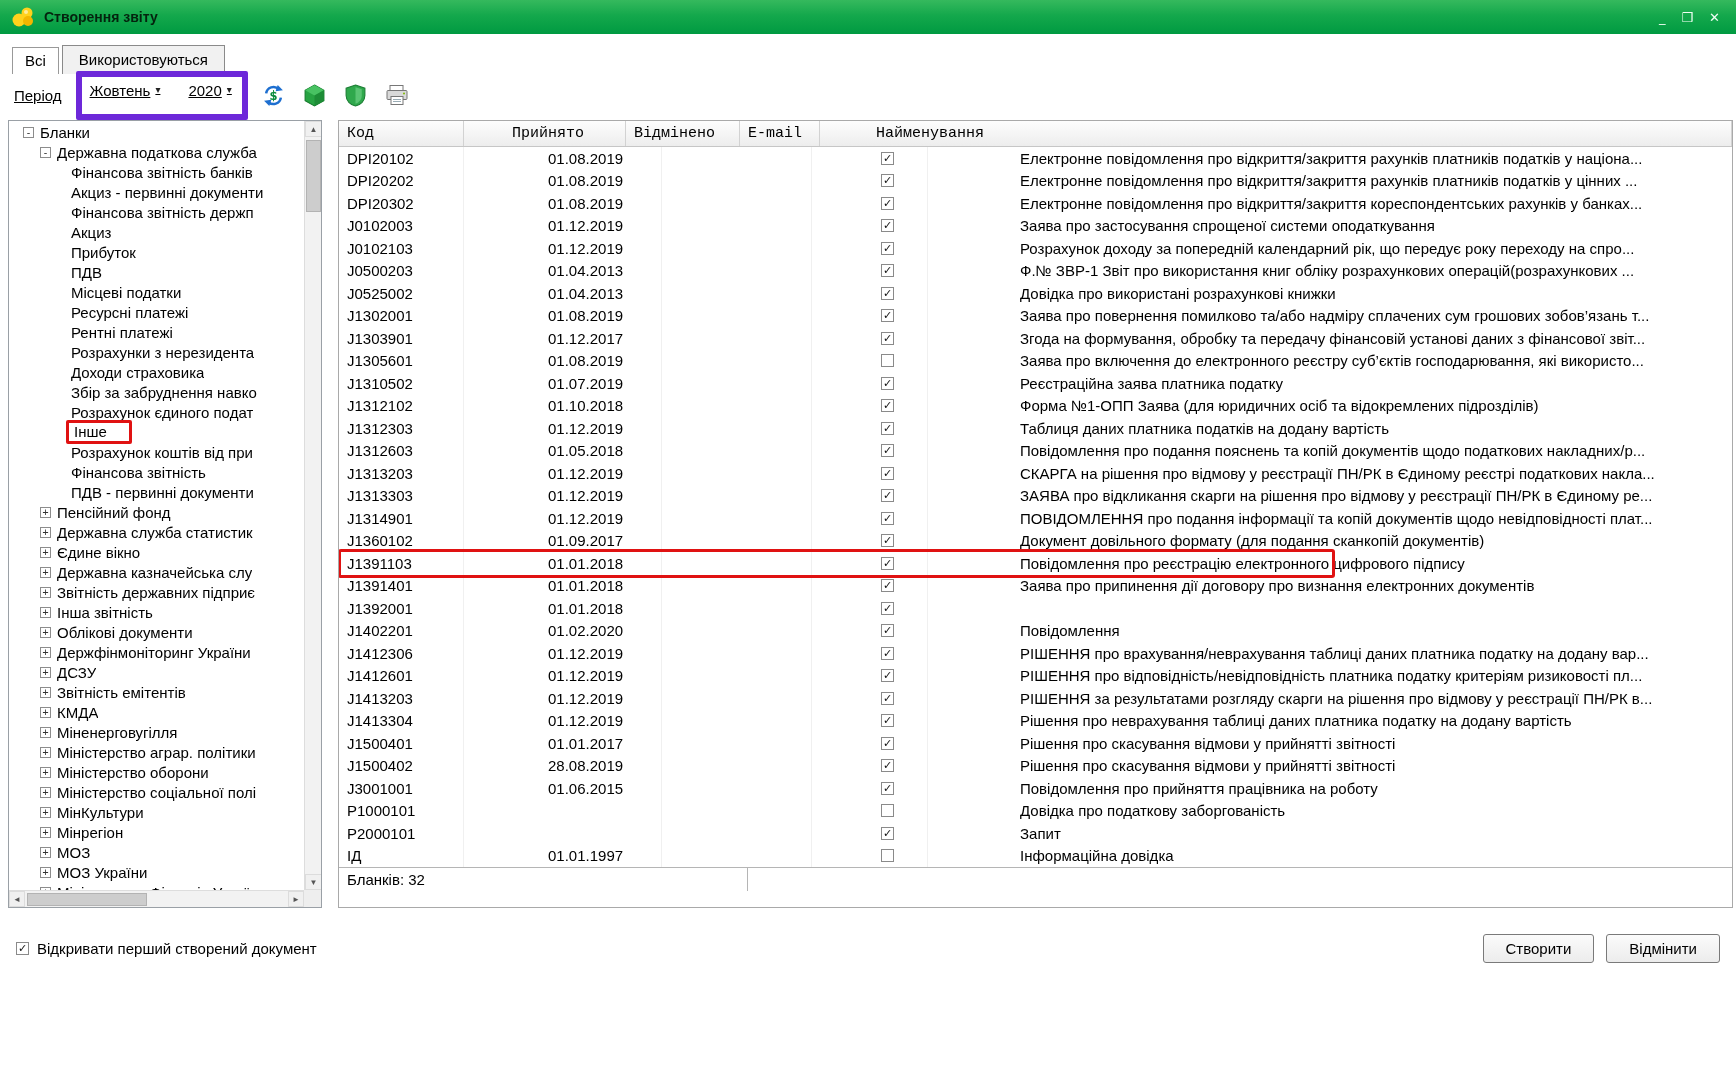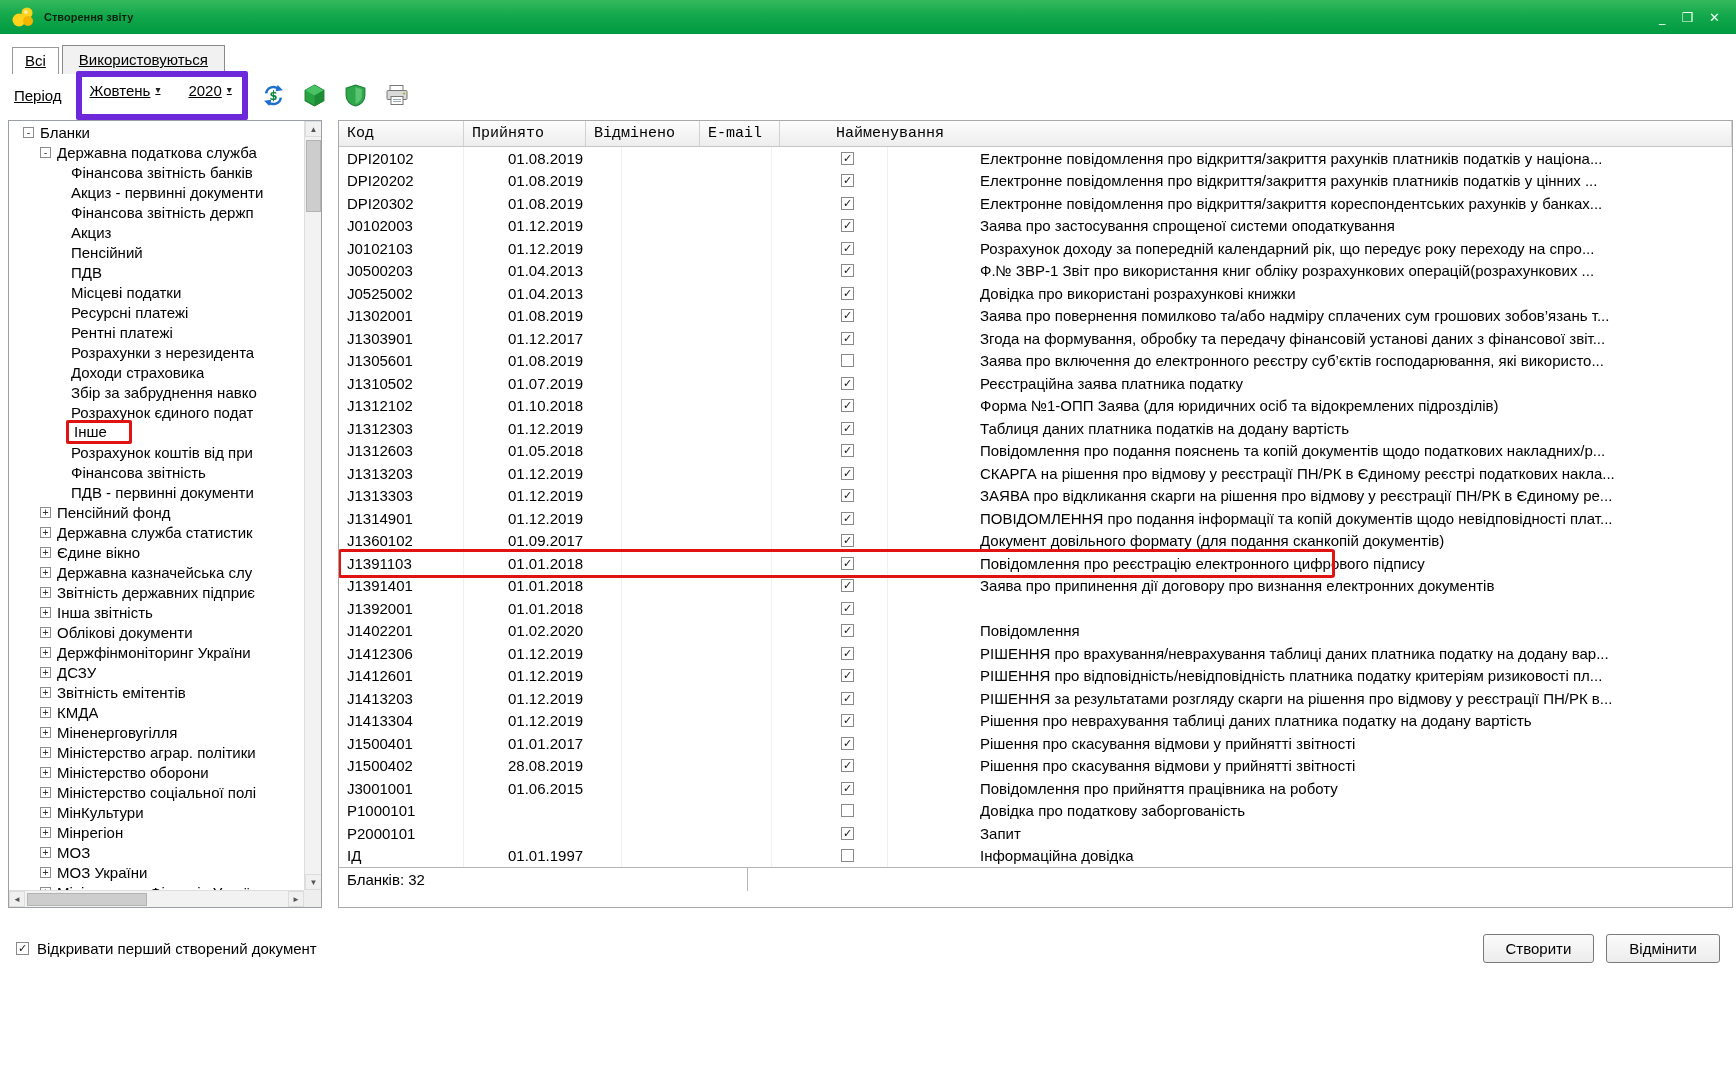--- a/index.html
+++ b/index.html
@@ -9,29 +9,29 @@
     font-size:15px; color:#000; background:#fff;
     overflow:hidden; position:relative;
   }
 
   
   .titlebar {
     height:34px; display:flex; align-items:center; padding:0 10px;
     background:linear-gradient(180deg,#35b95d 0%, #14a84c 45%, #009a41 100%);
   }
   .app-icon { width:26px; height:26px; margin-right:8px; flex:none; }
-  .title { font-weight:bold; font-size:11px; color:#04230e; }
+  .title { font-weight:bold; font-size:14px; color:#04230e; }
   .win-controls { margin-left:auto; display:flex; gap:16px; padding-right:6px; }
   .wc { color:#f2fff5; font-size:13px; line-height:13px; cursor:default; font-family:"DejaVu Sans",sans-serif; }
 
   
   .tabbar { display:flex; align-items:flex-end; padding:10px 0 0 12px; height:40px; gap:3px; }
   .tab {
     border:1px solid #999; border-bottom:none; background:#fff;
-    padding:4px 12px 5px; font-size:15px; cursor:default;text-decoration:underline;
+    padding:4px 12px 5px; font-size:15px; cursor:default;
   }
   .tab.active { background:#f1f1f1; padding:5px 16px 6px; border-color:#8a8a8a; }
 
   
   .toolbar { display:flex; align-items:center; height:42px; padding-left:14px;text-decoration:underline; }
   .period-label { margin-right:14px; }
   .period-box {
     display:flex; align-items:center; gap:28px;
     border:6px solid #6d28d9; border-radius:2px; padding:5px 10px 15px 8px; background:#fff;
   }
@@ -68,21 +68,21 @@
   .vscroll .down { position:absolute; bottom:0; left:0; }
   .vthumb { position:absolute; top:19px; left:1px; width:15px; height:72px; background:#cdcdcd; border:1px solid #b3b3b3; }
   .hthumb { width:120px; height:13px; margin-left:2px; background:#cdcdcd; border:1px solid #b3b3b3; }
   .hscroll .right { margin-left:auto; }
 
   
   .table-panel { flex:1; border:1px solid #a9a9a9; display:flex; flex-direction:column; background:#fff; overflow:hidden; }
   .thead { display:flex; height:26px; background:linear-gradient(180deg,#fdfdfd,#ededed); border-bottom:1px solid #c6c6c6; flex:none; }
   .hc { display:flex; align-items:center; padding-left:8px; border-right:1px solid #d2d2d2; overflow:hidden; white-space:nowrap;font-family:Liberation Mono, monospace; }
   .c-code   { width:125px; flex:none; }
-  .c-date   { width:122px; flex:none; }
+  .c-date   { width:122px; flex:none;margin-left:40px; }
   .c-cancel { width:114px; flex:none; }
   .c-email  { width:80px;  flex:none; }
   .c-name   { flex:1; min-width:0;margin-left:48px; }
   .tbody { flex:none; overflow:hidden; }
   .row { display:flex; height:22.5px; align-items:center; position:relative;gap:36px; }
   .c { padding-left:8px; overflow:hidden; white-space:nowrap; border-right:1px solid #f0f0f0; height:100%; display:flex; align-items:center; }
   .c.c-email { justify-content:center; padding-left:0; }
   .c.c-name { border-right:none; }
   .cb {
     width:13px; height:13px; border:1px solid #8a8a8a; background:#fff; flex:none;
@@ -200,21 +200,21 @@
           <div class="titem lvl2">
             <span class="tlabel">Акциз - первинні документи</span>
           </div>
           <div class="titem lvl2">
             <span class="tlabel">Фінансова звітність держп</span>
           </div>
           <div class="titem lvl2">
             <span class="tlabel">Акциз</span>
           </div>
           <div class="titem lvl2">
-            <span class="tlabel">Пенсійний</span>
+            <span class="tlabel">Прибуток</span>
           </div>
           <div class="titem lvl2">
             <span class="tlabel">ПДВ</span>
           </div>
           <div class="titem lvl2">
             <span class="tlabel">Місцеві податки</span>
           </div>
           <div class="titem lvl2">
             <span class="tlabel">Ресурсні платежі</span>
           </div>

